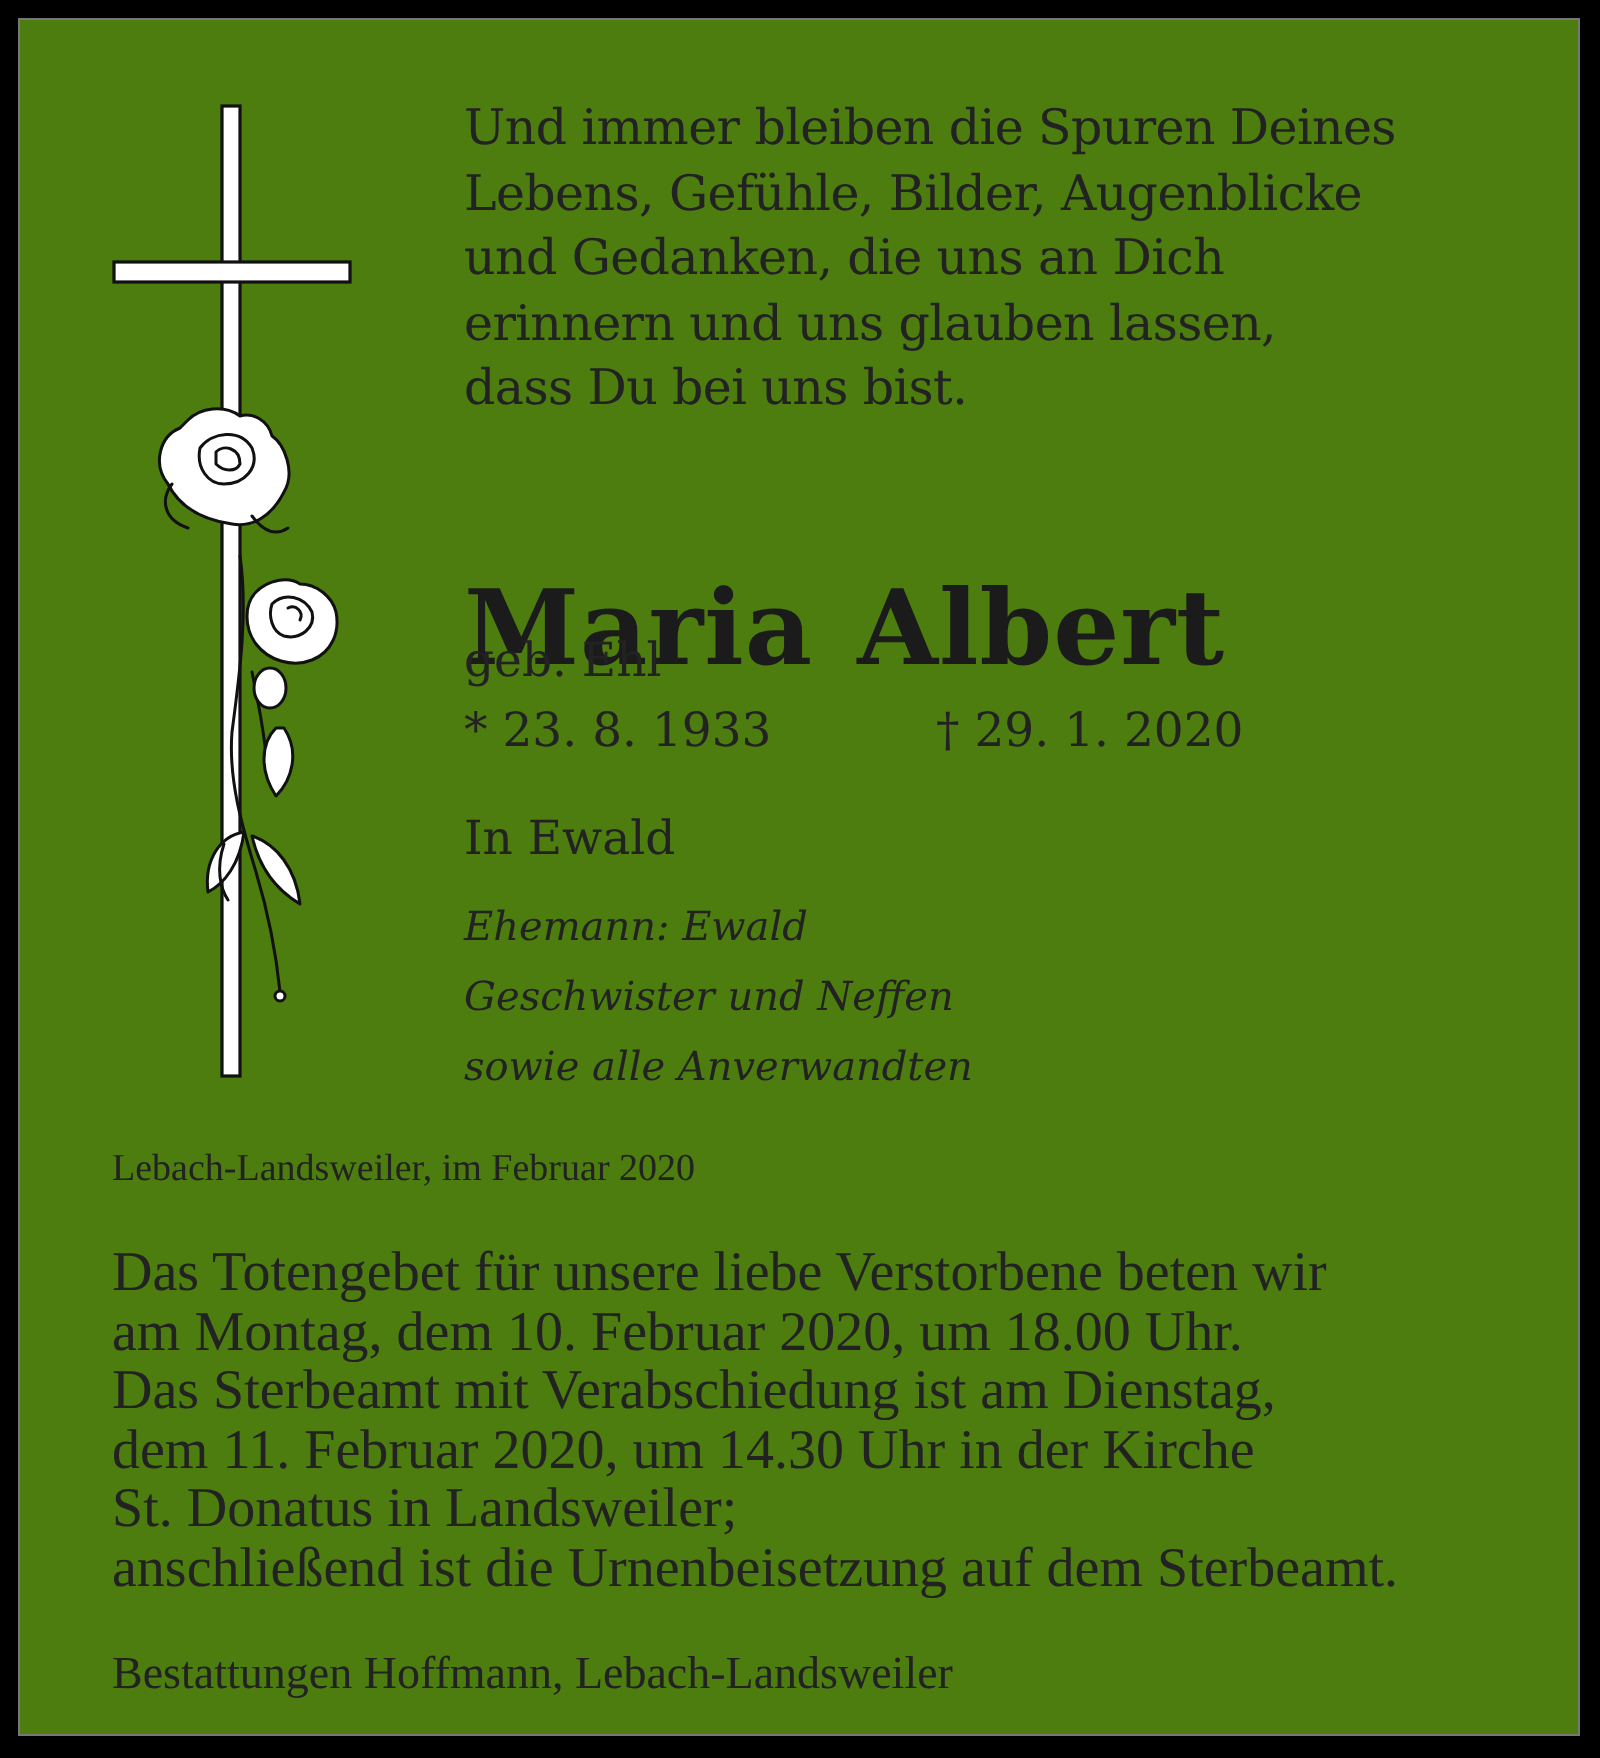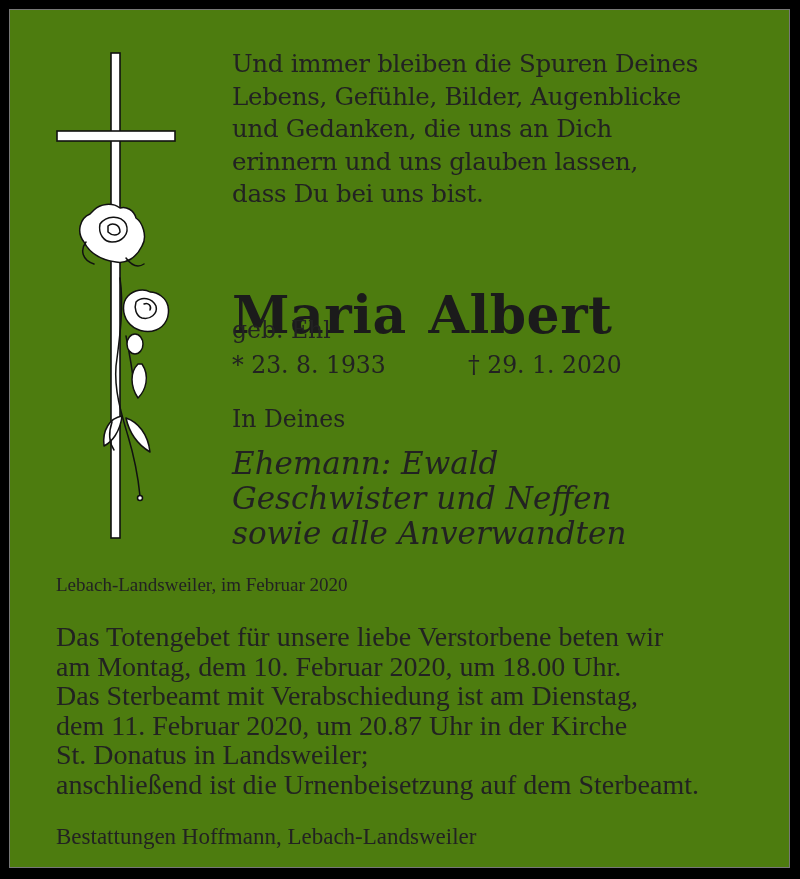--- a/index.html
+++ b/index.html
@@ -80,21 +80,21 @@
       top: 394px;
       font-size: 23.5px;
       line-height: 30px;
       white-space: nowrap;
     }
     .mourners {
       position: absolute;
       left: 222px;
       top: 436px;
       font-style: italic;
-      font-size: 31px;
+      font-size: 20px;
       line-height: 35px;
       white-space: nowrap;
     }
     .place {
       position: absolute;
       left: 46px;
       top: 560px;
       font-family: "Liberation Serif", "DejaVu Serif", serif;
       font-size: 19px;
       line-height: 30px;
@@ -173,33 +173,33 @@
     <span>Maria</span><span class="gap"></span><span>Albert</span>
   </div>
 
   <div class="birthname">geb. Ehl</div>
 
   <div class="dates">
     <span class="born">* 23. 8. 1933</span>
     <span class="died">† 29. 1. 2020</span>
   </div>
 
-  <div class="inliebe">In Deines</div>
+  <div class="inliebe">In Ewald</div>
 
   <div class="mourners">
     <span class="line">Ehemann: Ewald</span>
     <span class="line">Geschwister und Neffen</span>
     <span class="line">sowie alle Anverwandten</span>
   </div>
 
   <div class="place">Lebach-Landsweiler, im Februar 2020</div>
 
   <div class="notice">
     <span class="line">Das Totengebet für unsere liebe Verstorbene beten wir</span>
     <span class="line">am Montag, dem 10. Februar 2020, um 18.00 Uhr.</span>
     <span class="line">Das Sterbeamt mit Verabschiedung ist am Dienstag,</span>
-    <span class="line">dem 11. Februar 2020, um 20.87 Uhr in der Kirche</span>
+    <span class="line">dem 11. Februar 2020, um 14.30 Uhr in der Kirche</span>
     <span class="line">St. Donatus in Landsweiler;</span>
     <span class="line">anschließend ist die Urnenbeisetzung auf dem Sterbeamt.</span>
   </div>
 
   <div class="undertaker">Bestattungen Hoffmann, Lebach-Landsweiler</div>
 </div>
 
 </body></html>

